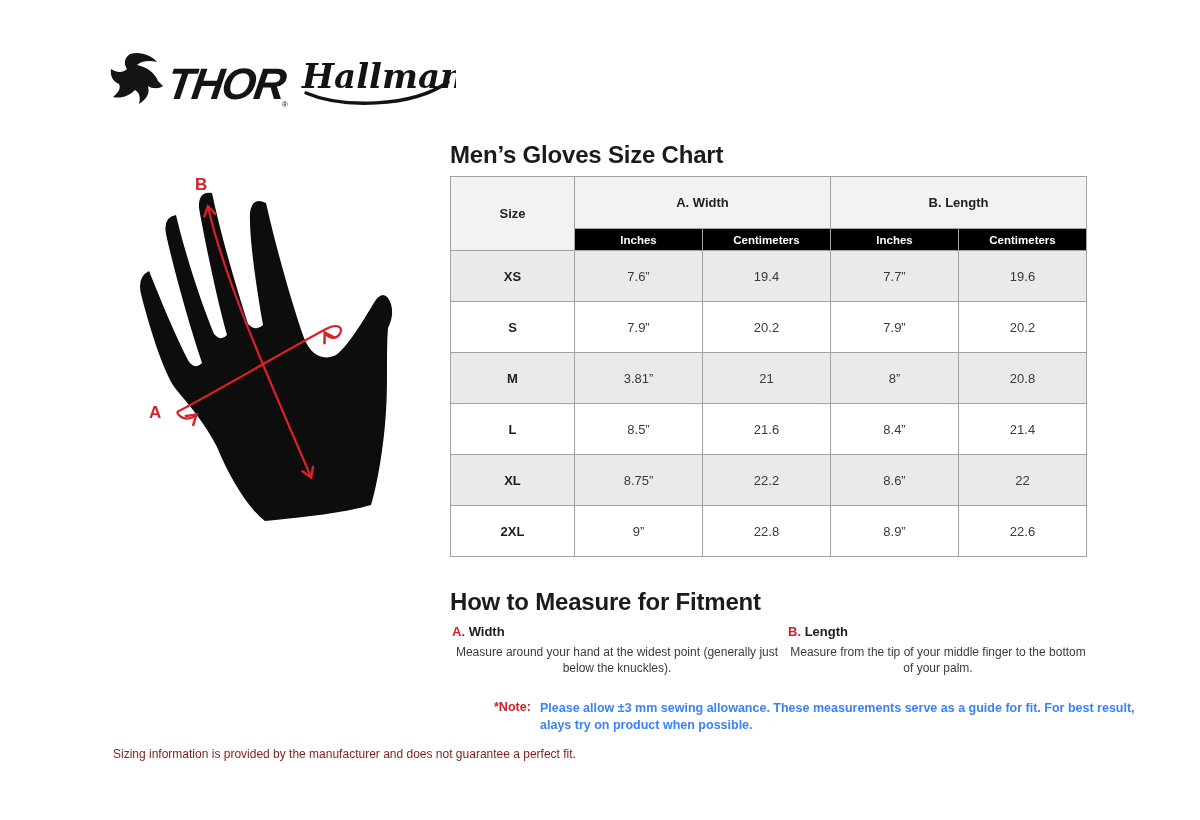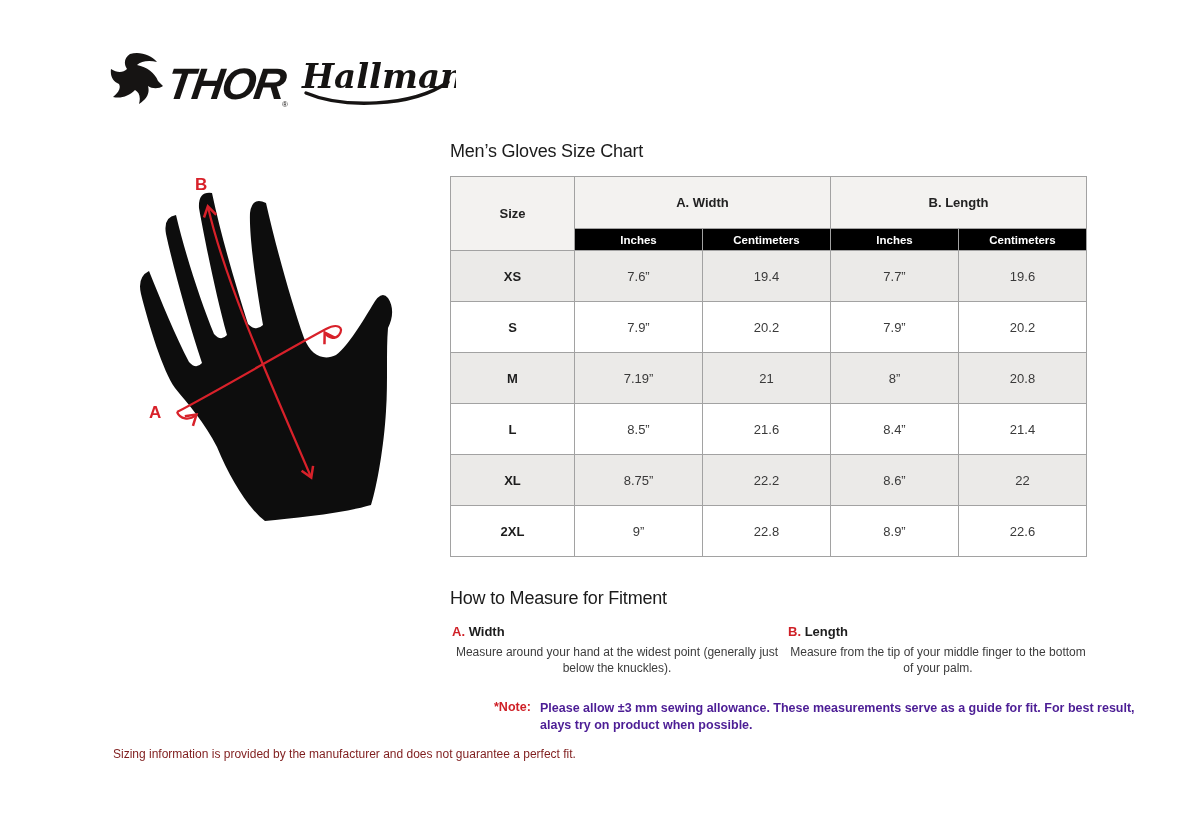--- a/index.html
+++ b/index.html
@@ -8,21 +8,21 @@
   .page { position:relative; width:1200px; height:820px; background:#fff; overflow:hidden; }
 
   
   .logo-thor { position:absolute; left:110px; top:52px; }
   .logo-hallman { position:absolute; left:296px; top:46px; }
 
   
   .glove-wrap { position:absolute; left:125px; top:165px; }
 
   
-  .h2 { position:absolute; font-size:18px; font-weight:normal; color:#1b1b1b; letter-spacing:-0.2px; }
+  .h2 { position:absolute; font-size:24px; font-weight:bold; color:#1b1b1b; letter-spacing:-0.2px; }
   .title-chart { left:450px; top:141px; }
   .title-measure { left:450px; top:588px; }
 
   
   .table-wrap { position:absolute; left:450px; top:176px; }
   table.size-chart { border-collapse:collapse; table-layout:fixed; width:636px; }
   table.size-chart th, table.size-chart td { border:1px solid #a2a2a2; text-align:center; vertical-align:middle; }
   tr.grp-row th { height:52px; background:#f3f2f0; font-size:13px; font-weight:bold; color:#222; }
   th.size-head { background:#f3f2f0; }
   tr.sub-row th { height:22px; background:#000; color:#fff; font-size:11.5px; font-weight:bold;margin-left:44px; }
@@ -34,21 +34,21 @@
   
   .measure-item { position:absolute; top:624px; }
   .measure-a { left:452px; width:330px; }
   .measure-b { left:788px; width:300px; }
   .measure-label { font-size:13px; font-weight:bold; color:#1d1d1d; margin-bottom:5px; }
   .red { color:#cf2027; }
   .measure-desc { font-size:12px; line-height:16px; color:#3c3c3c;text-align:center; }
 
   .note-row { position:absolute; left:450px; top:700px; display:flex; }
   .note-label { font-size:12.5px; font-weight:bold; color:#cf2027; width:46px; flex:0 0 46px;margin-left:44px; }
-  .note-text { font-size:12.5px; font-weight:bold; color:#4c1d95; width:612px; line-height:17px; }
+  .note-text { font-size:12.5px; font-weight:bold; color:#3b82f6; width:612px; line-height:17px; }
 
   
   .footer-note { position:absolute; left:113px; top:746px; font-size:12px; line-height:16px; color:#7f1d1d; }
 </style>
 </head>
 <body>
 
 <div class="page">
 
   <div class="logo-thor">
@@ -151,21 +151,21 @@
         </tr>
         <tr class="data-row row-plain">
           <td class="size-cell">S</td>
           <td>7.9”</td>
           <td>20.2</td>
           <td>7.9”</td>
           <td>20.2</td>
         </tr>
         <tr class="data-row row-shade">
           <td class="size-cell">M</td>
-          <td>7.19”</td>
+          <td>3.81”</td>
           <td>21</td>
           <td>8”</td>
           <td>20.8</td>
         </tr>
         <tr class="data-row row-plain">
           <td class="size-cell">L</td>
           <td>8.5”</td>
           <td>21.6</td>
           <td>8.4”</td>
           <td>21.4</td>

